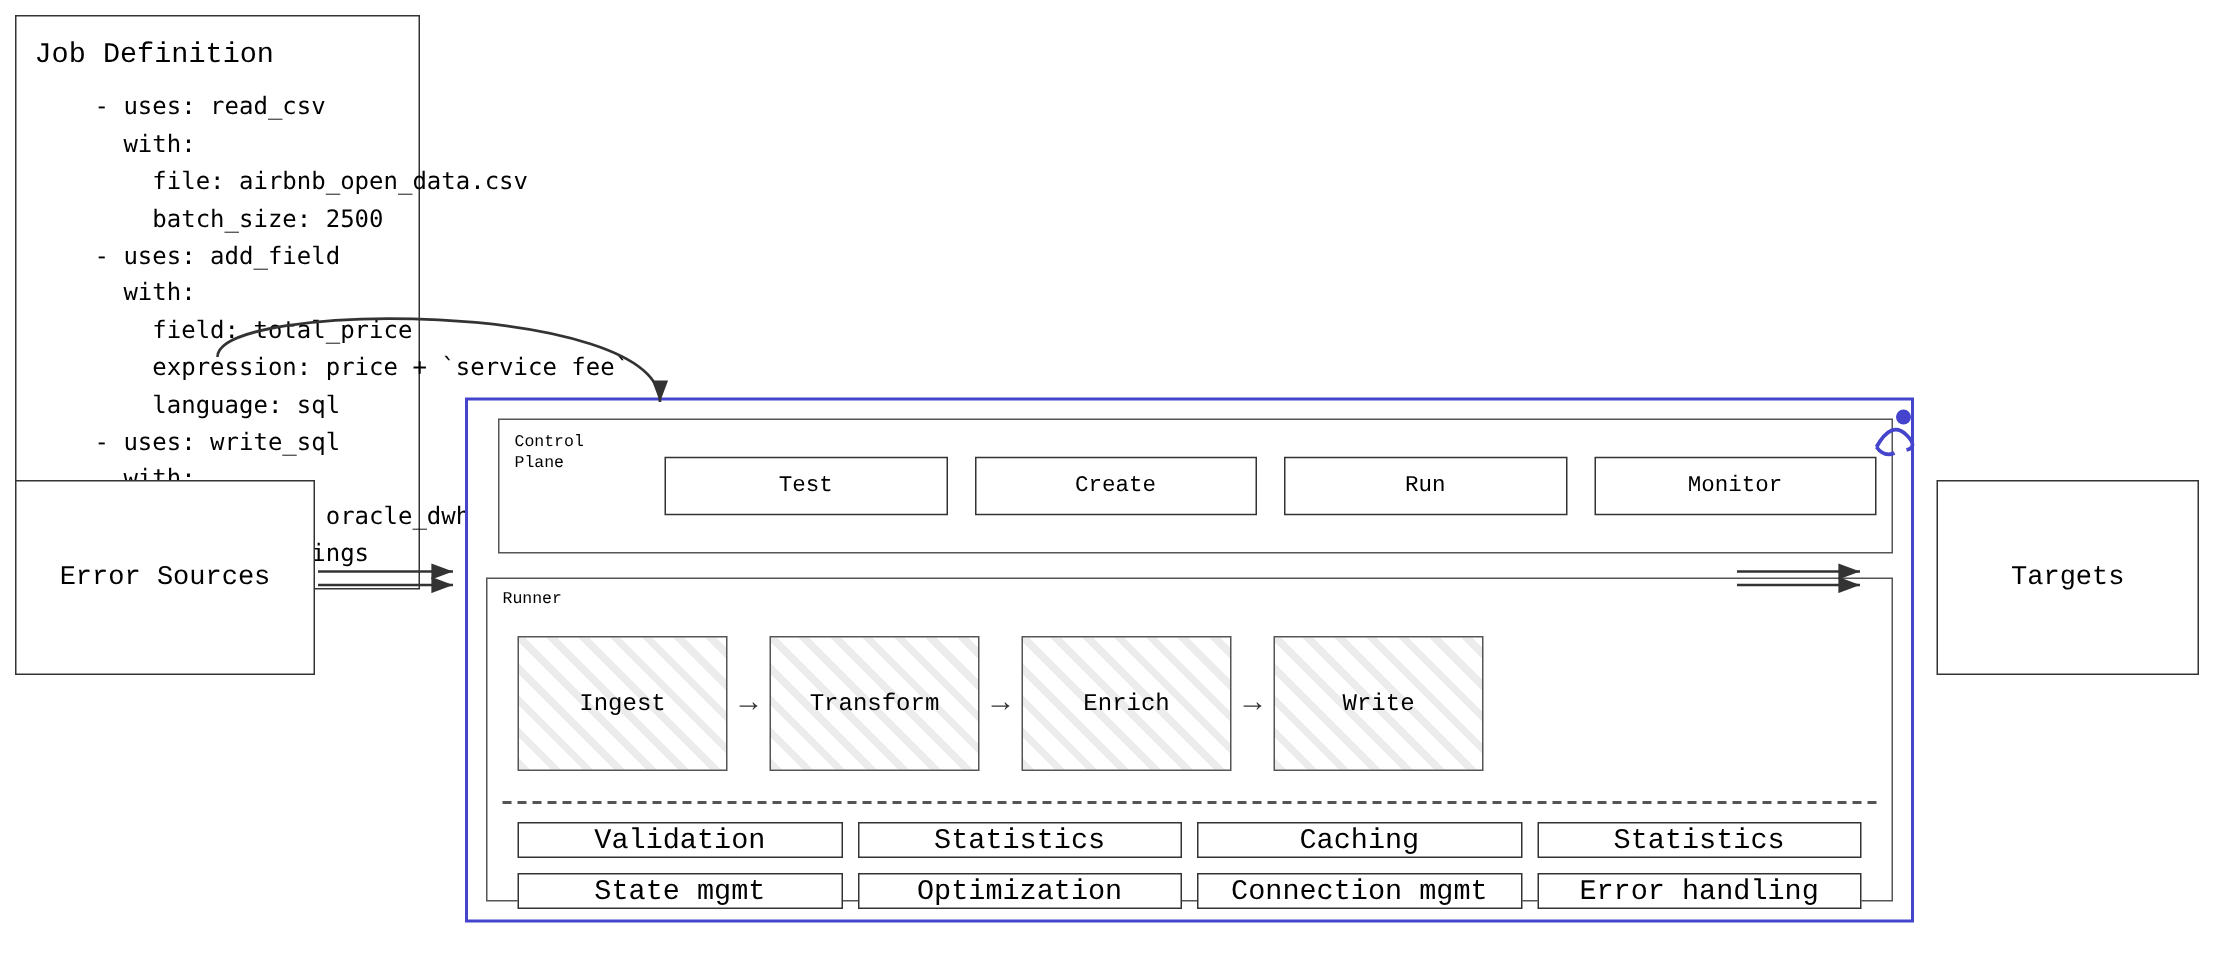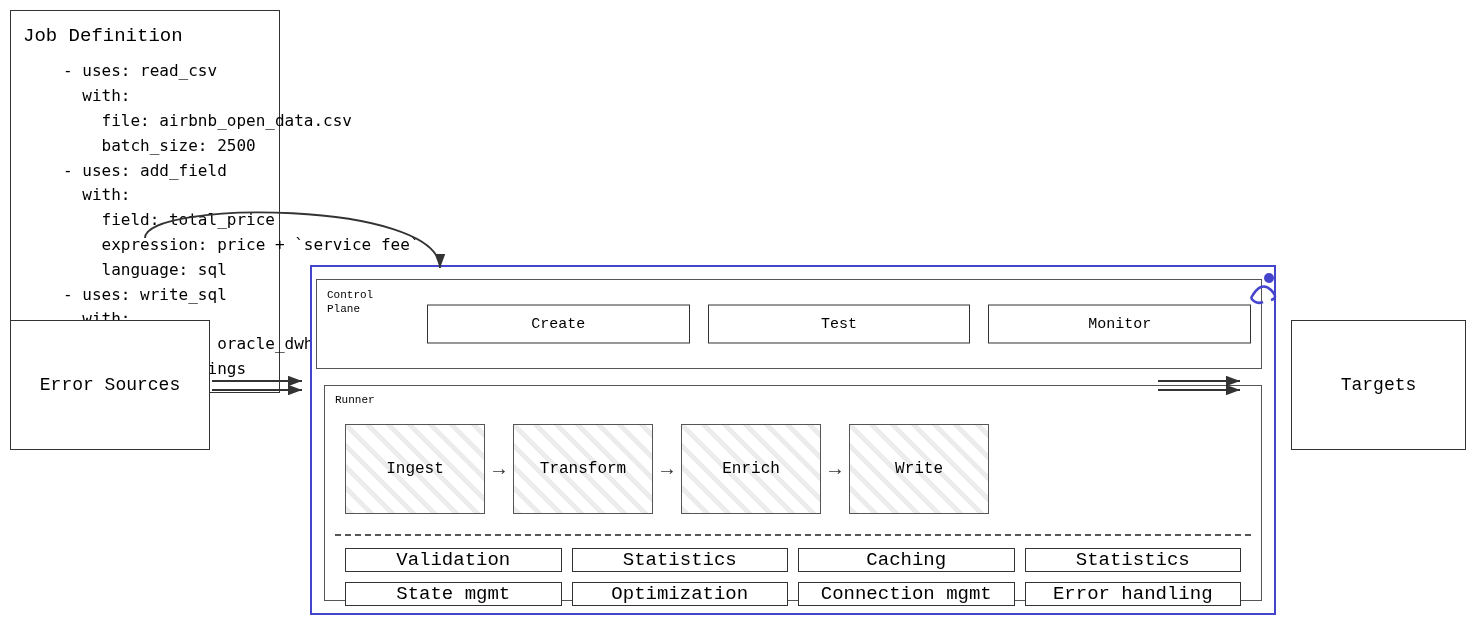--- a/index.html
+++ b/index.html
@@ -83,21 +83,21 @@
       right: 200px;
       bottom: 20px;
       border: 2.5px solid #4444cc;
       background: #fff;
     }
 
     
     .control-plane {
       position: absolute;
       top: 12px;
-      left: 4px;
+      left: 20px;
       right: 12px;
       height: 90px;
       border: 1.5px solid #555;
       background: #fff;
     }
 
     .control-plane-label {
       position: absolute;
       top: 8px;
       left: 10px;
@@ -257,22 +257,23 @@
 
   <div class="data-sources-box">
     <span>Error Sources</span>
   </div>
 
   <div class="main-frame">
 
     <div class="control-plane">
       <div class="control-plane-label">Control<br>Plane</div>
       <div class="control-plane-buttons">
+        <div class="ctrl-btn">Test</div>
         <div class="ctrl-btn">Create</div>
-        <div class="ctrl-btn">Test</div>
+        <div class="ctrl-btn">Run</div>
         <div class="ctrl-btn">Monitor</div>
       </div>
     </div>
 
     <div class="runner-section">
       <div class="runner-label">Runner</div>
 
       <div class="pipeline-row">
         <div class="pipeline-box">
           <span>Ingest</span>

